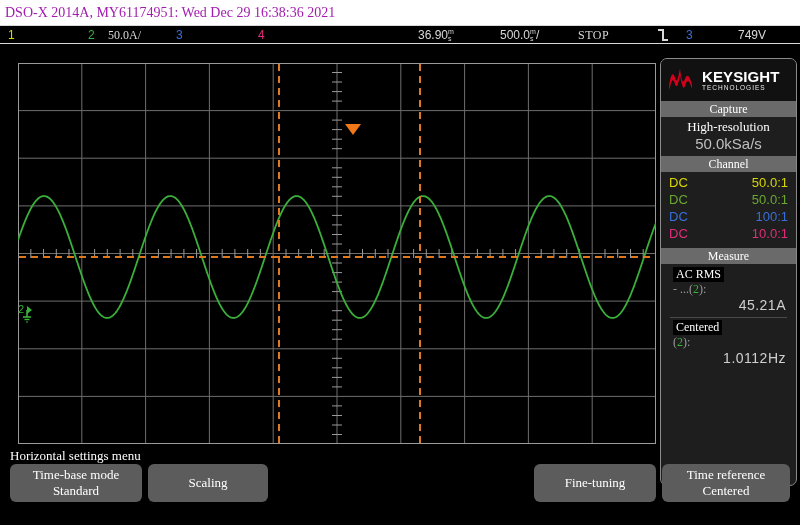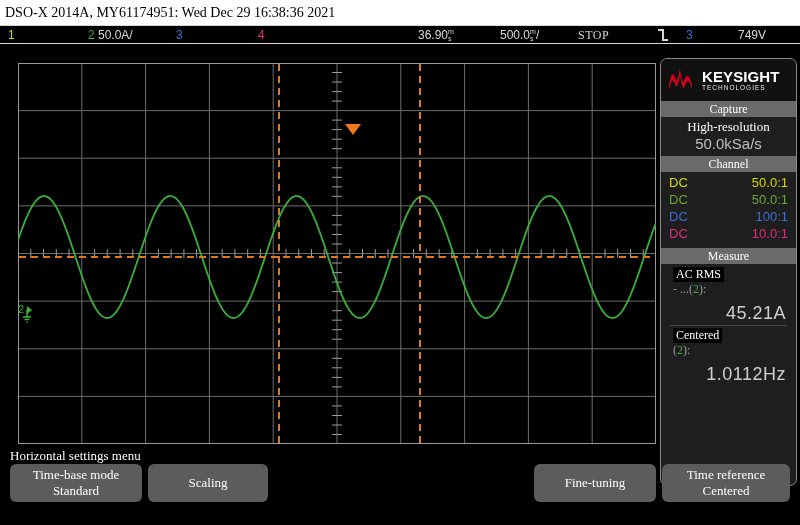--- a/index.html
+++ b/index.html
@@ -15,21 +15,21 @@
     position: relative;
     width: 800px; height: 525px;
     background: #000000;
   }
 
   
   .titlebar {
     position: absolute; left: 0; top: 0;
     width: 800px; height: 25px;
     background: #ffffff;
-    color: #000000;
+    color: #a21caf;
     font-family: "Liberation Serif", serif;
     font-size: 14px;
     line-height: 25px;
     padding-left: 5px;
     box-sizing: border-box;
     white-space: nowrap;
   }
 
   
   .statusbar {
@@ -206,26 +206,25 @@
   }
   .meas-src {
     color: #9a9a9a;
     margin-left: 4px;
     white-space: nowrap;
   }
   .meas-src .chn { color: #3ab03a; }
   .meas-val {
     color: #cfcfcf;
     font-family: "Liberation Sans", sans-serif;
-    font-size: 18px;
+    font-size: 14px;
     line-height: 17px;
     text-align: right;
     padding-right: 2px;
     letter-spacing: 0.5px;
-    margin-top: 8px;
   }
   .meas-sep {
     height: 1px; background: #4a4a4a; margin: 1px 4px;
   }
 
   
   .menu-title {
     position: absolute;
     left: 10px; top: 448px;
     color: #ffffff;
@@ -255,21 +254,21 @@
 </head>
 <body>
 
 <div id="scope">
 
   <div class="titlebar">DSO-X 2014A, MY61174951: Wed Dec 29 16:38:36 2021</div>
 
   <div class="statusbar">
     <div class="sb-item ch1" style="left:8px;">1</div>
     <div class="sb-item ch2" style="left:88px;">2</div>
-    <div class="sb-item wht" style="left:98px;">50.0A/</div>
+    <div class="sb-item wht" style="left:108px;font-family:Liberation Serif, serif;">50.0A/</div>
     <div class="sb-item ch3" style="left:176px;">3</div>
     <div class="sb-item ch4" style="left:258px;">4</div>
 
     <div class="sb-item wht" style="left:418px;">
       <span>36.90</span><span class="unit-frac"><span>m</span><span>s</span></span>
     </div>
 
     <div class="sb-item wht" style="left:500px;">
       <span>500.0</span><span class="unit-frac"><span>m</span><span>s</span></span><span>/</span>
     </div>

